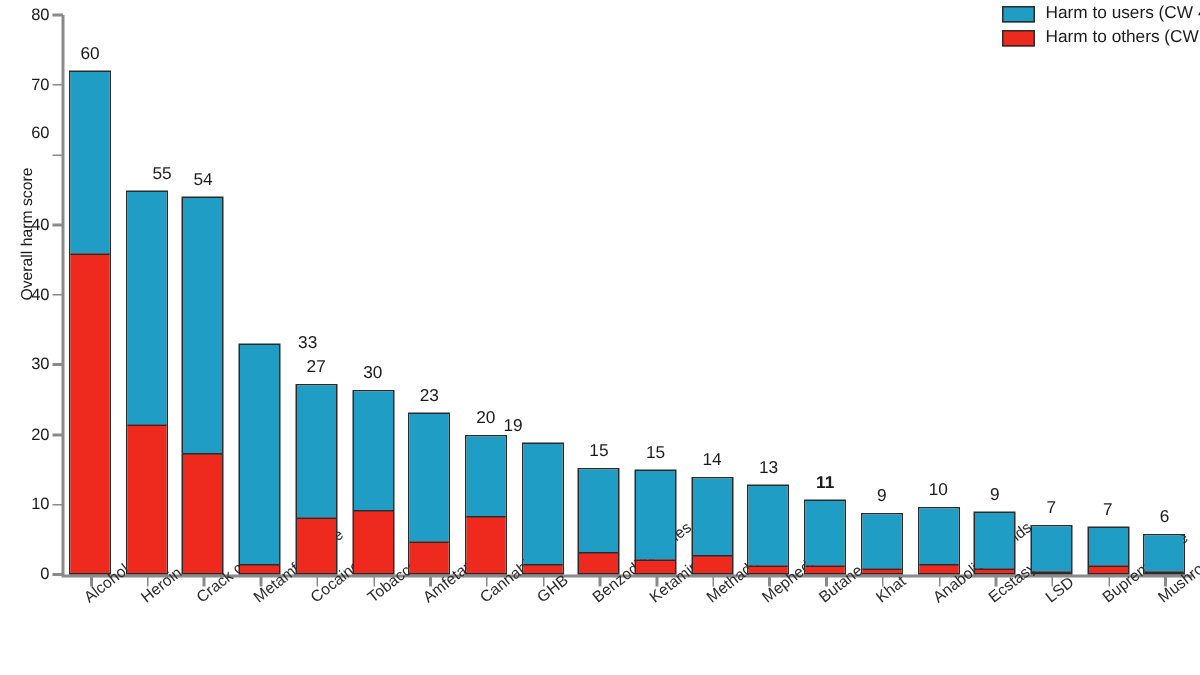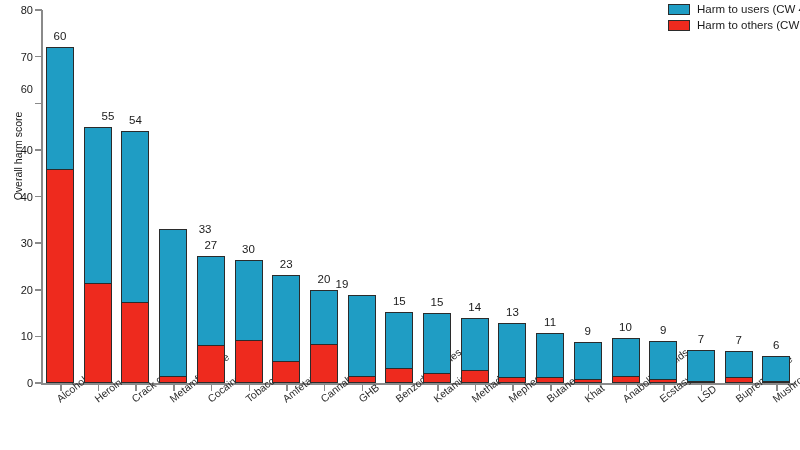--- a/index.html
+++ b/index.html
@@ -231,21 +231,21 @@
         <div class="seg-blue" style="height: 55.0175px;"></div>
         <div class="seg-red" style="height: 3.6625px;"></div>
       </div>
       <div class="bar-value" style="left: 512.4px; top: 306.32px;">13</div>
       <div class="x-tick" style="left: 512.4px;"></div>
       <div class="cat-label" style="left: 506.4px; top: 395px;">Mephedrone</div>
       <div class="bar" style="left: 536.1px; width: 28px; top: 332.645px; height: 50.355px;">
         <div class="seg-blue" style="height: 45.6925px;"></div>
         <div class="seg-red" style="height: 3.6625px;"></div>
       </div>
-      <div class="bar-value" style="left: 550.1px; top: 315.645px;">11</div>
+      <div class="bar-value" style="left: 550.1px; top: 315.645px; font-weight: bold;">11</div>
       <div class="x-tick" style="left: 550.1px;"></div>
       <div class="cat-label" style="left: 544.1px; top: 395px;">Butane</div>
       <div class="bar" style="left: 573.8px; width: 28px; top: 341.504px; height: 41.4962px;">
         <div class="seg-blue" style="height: 38.2325px;"></div>
         <div class="seg-red" style="height: 2.26375px;"></div>
       </div>
       <div class="bar-value" style="left: 587.8px; top: 324.504px;">9</div>
       <div class="x-tick" style="left: 587.8px;"></div>
       <div class="cat-label" style="left: 581.8px; top: 395px;">Khat</div>
       <div class="bar" style="left: 611.5px; width: 28px; top: 337.774px; height: 45.2263px;">

